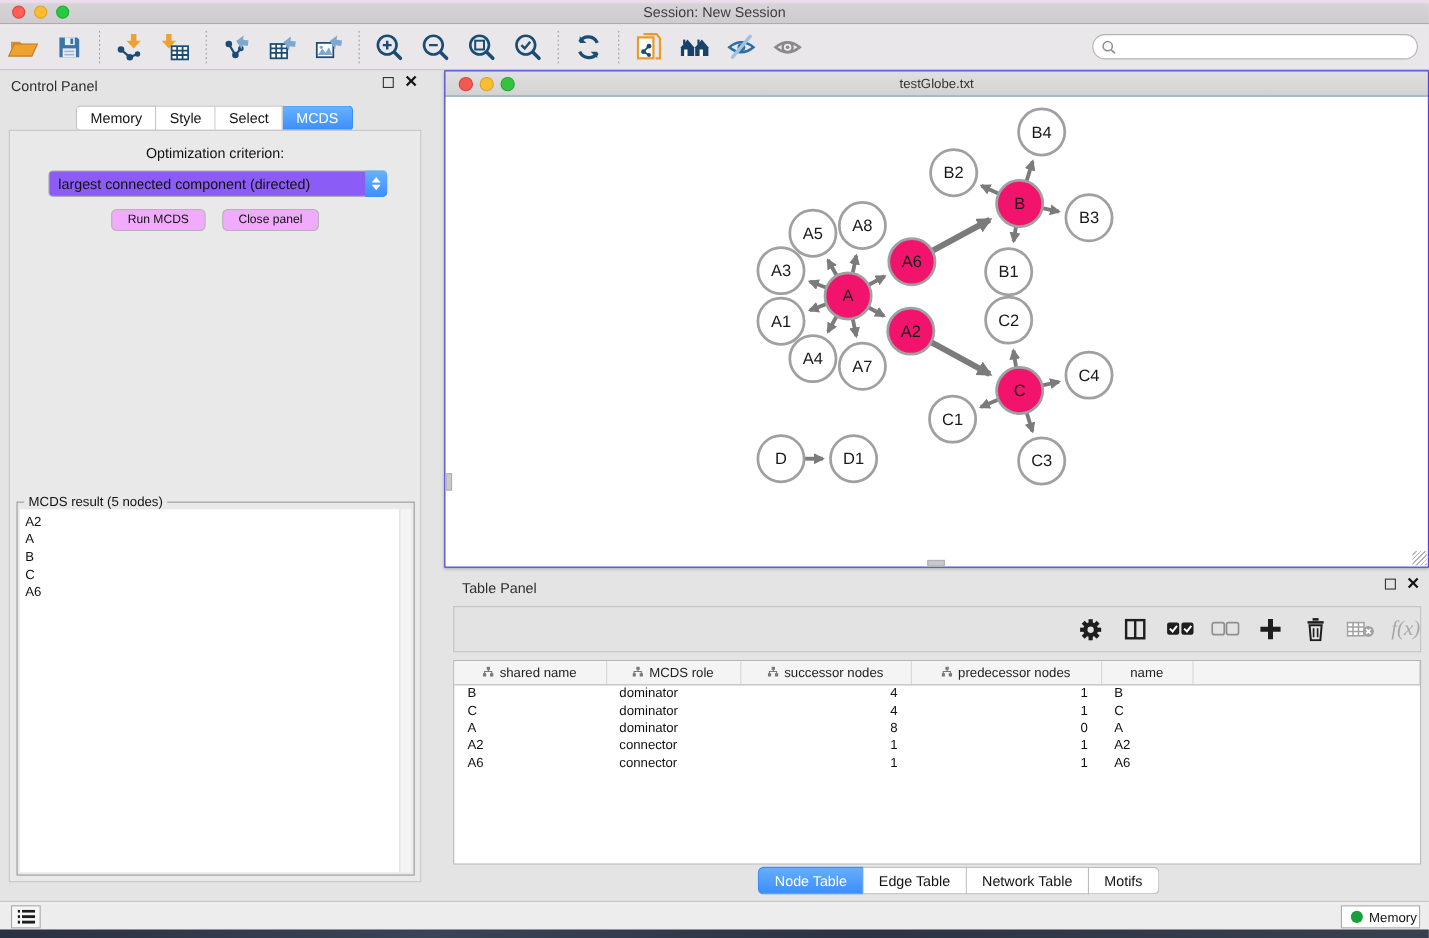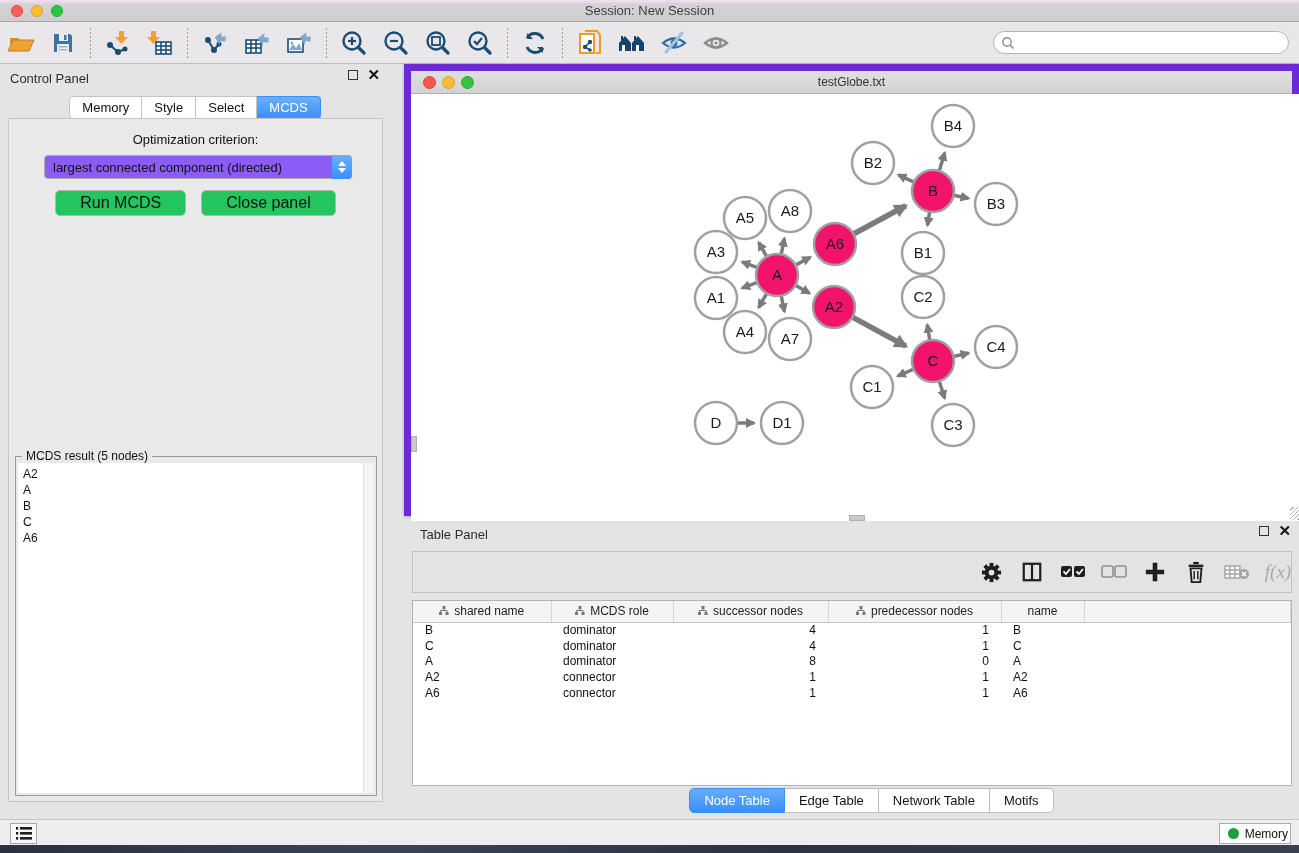--- a/index.html
+++ b/index.html
@@ -40,30 +40,30 @@
   .cp-content { position:absolute; left:8px; top:54px; width:375px; height:684px; background:#e9e9e9; border:1px solid #c6c6c6; }
   .opt-label { position:absolute; left:0; width:100%; top:13px; text-align:center; font-size:13px; color:#111; }
   .dropdown { position:absolute; left:35px; top:36px; width:308px; height:24px; background:#8b5cf6; border:1px solid #adadad;
     border-radius:4px; display:flex; align-items:center; }
   .dropdown .dd-text { flex:1; font-size:13px; padding-left:8px; color:#111; white-space:nowrap; overflow:hidden; }
   .dd-stepper { width:20px; height:24px; margin-right:-1px; border-radius:0 4px 4px 0; background:linear-gradient(#6ab1fd,#3b8ffc);
     display:flex; flex-direction:column; align-items:center; justify-content:center; gap:2px; }
   .dd-up { width:0; height:0; border-left:4px solid transparent; border-right:4px solid transparent; border-bottom:5px solid #fff; }
   .dd-down { width:0; height:0; border-left:4px solid transparent; border-right:4px solid transparent; border-top:5px solid #fff; }
   .btn-row { position:absolute; left:0; top:71px; width:100%; display:flex; justify-content:center; gap:15px; }
-  .mac-btn { font-size:16px; color:#111; background:#22c55e; border:1px solid #b5b5b5; border-radius:5px; padding:3px 24px; font-family:"Liberation Sans",sans-serif; }
+  .mac-btn { font-size:11px; color:#111; background:#f0abfc; border:1px solid #b5b5b5; border-radius:5px; padding:3px 14px; font-family:"Liberation Sans",sans-serif; }
   .result-box { position:absolute; left:6px; top:337px; width:362px; height:340px; border:1px solid #9a9a9a; background:#e9e9e9; }
   .result-title { position:absolute; left:6px; top:-8px; background:#e9e9e9; padding:0 4px; font-size:12px; color:#111; }
   .result-list { position:absolute; left:2px; top:6px; right:13px; bottom:2px; background:#fff; padding:3px 0 0 5px; overflow:hidden; }
   .result-item { font-size:12px; line-height:16px; color:#111; }
   .result-scroll { position:absolute; top:6px; right:2px; bottom:2px; width:11px; background:#f4f4f4; border-left:1px solid #e0e0e0; }
 
   
   .network-window { position:absolute; left:404px; top:0; width:895px; height:452px; background:#0ea5e9;
-    border:7px solid #6d28d9; box-shadow:0 1px 3px rgba(0,0,0,.25); }
+    border:1px solid #6d28d9; box-shadow:0 1px 3px rgba(0,0,0,.25); }
   .net-titlebar { position:absolute; left:0; top:0; width:100%; height:23px;
     background:linear-gradient(#e0e0e0,#d2d2d2); border-bottom:1px solid #b0b0b0; }
   .net-titlebar .title { position:absolute; left:0; right:0; top:4px; text-align:center; font-size:12px; color:#333; }
   .net-dot { position:absolute; top:5px; width:13px; height:13px; border-radius:50%; }
   .net-canvas { position:absolute; left:0; top:23px; width:893px; height:427px; background:#fff; }
   .net-canvas svg { position:absolute; left:0; top:0; }
   .vthumb { position:absolute; left:0; top:342px; width:6px; height:16px; background:#c9c9c9; border:1px solid #b0b0b0; }
   .hthumb { position:absolute; left:438px; bottom:0; width:16px; height:6px; background:#c9c9c9; border:1px solid #b0b0b0; }
   .grip { position:absolute; right:1px; bottom:1px; width:13px; height:13px;
     background:repeating-linear-gradient(135deg, transparent 0 2px, #b5b5b5 2px 3px); }

